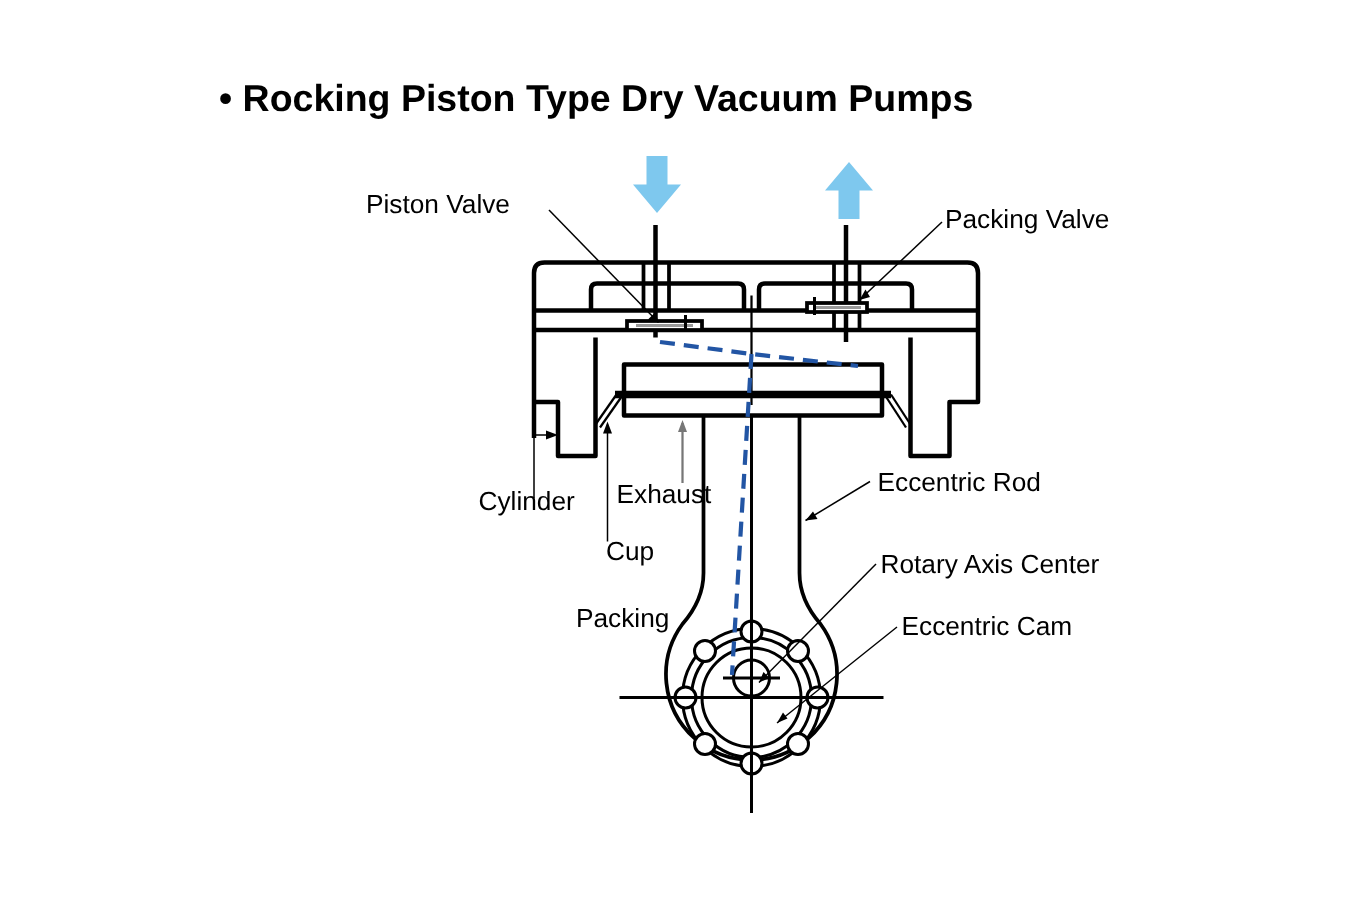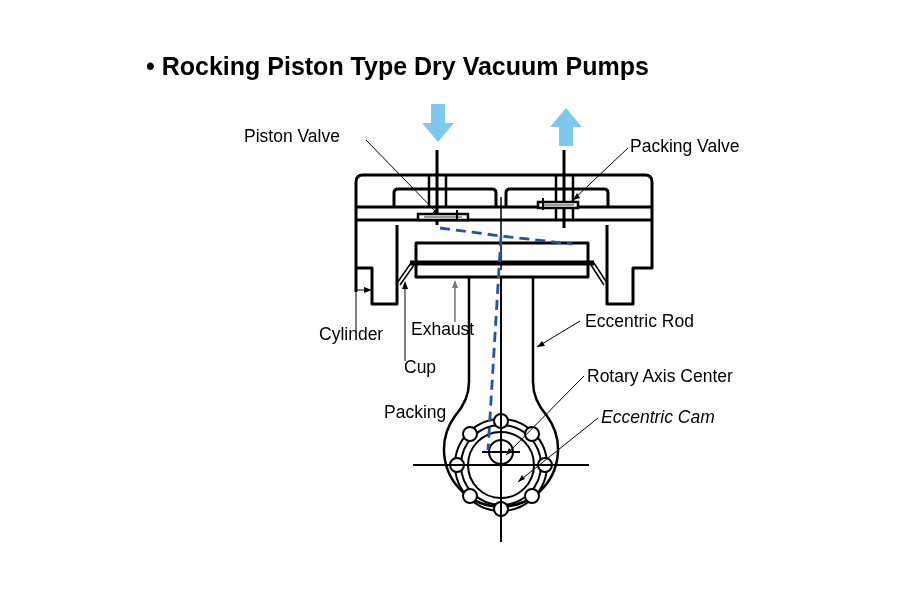--- a/index.html
+++ b/index.html
@@ -110,13 +110,13 @@
 </svg>
 
 <div class="lbl" style="left:244px;top:126px;">Piston Valve</div>
 <div class="lbl" style="left:630px;top:136px;">Packing Valve</div>
 <div class="lbl" style="left:319px;top:324px;">Cylinder</div>
 <div class="lbl" style="left:411px;top:319px;">Exhaust</div>
 <div class="lbl" style="left:404px;top:357px;">Cup</div>
 <div class="lbl" style="left:384px;top:378px;margin-top:24px;">Packing</div>
 <div class="lbl" style="left:585px;top:311px;">Eccentric Rod</div>
 <div class="lbl" style="left:587px;top:366px;">Rotary Axis Center</div>
-<div class="lbl" style="left:601px;top:407px;font-style:italic;">Eccentric Cam</div>
+<div class="lbl" style="left:601px;top:407px;">Eccentric Cam</div>
 
 </body></html>

